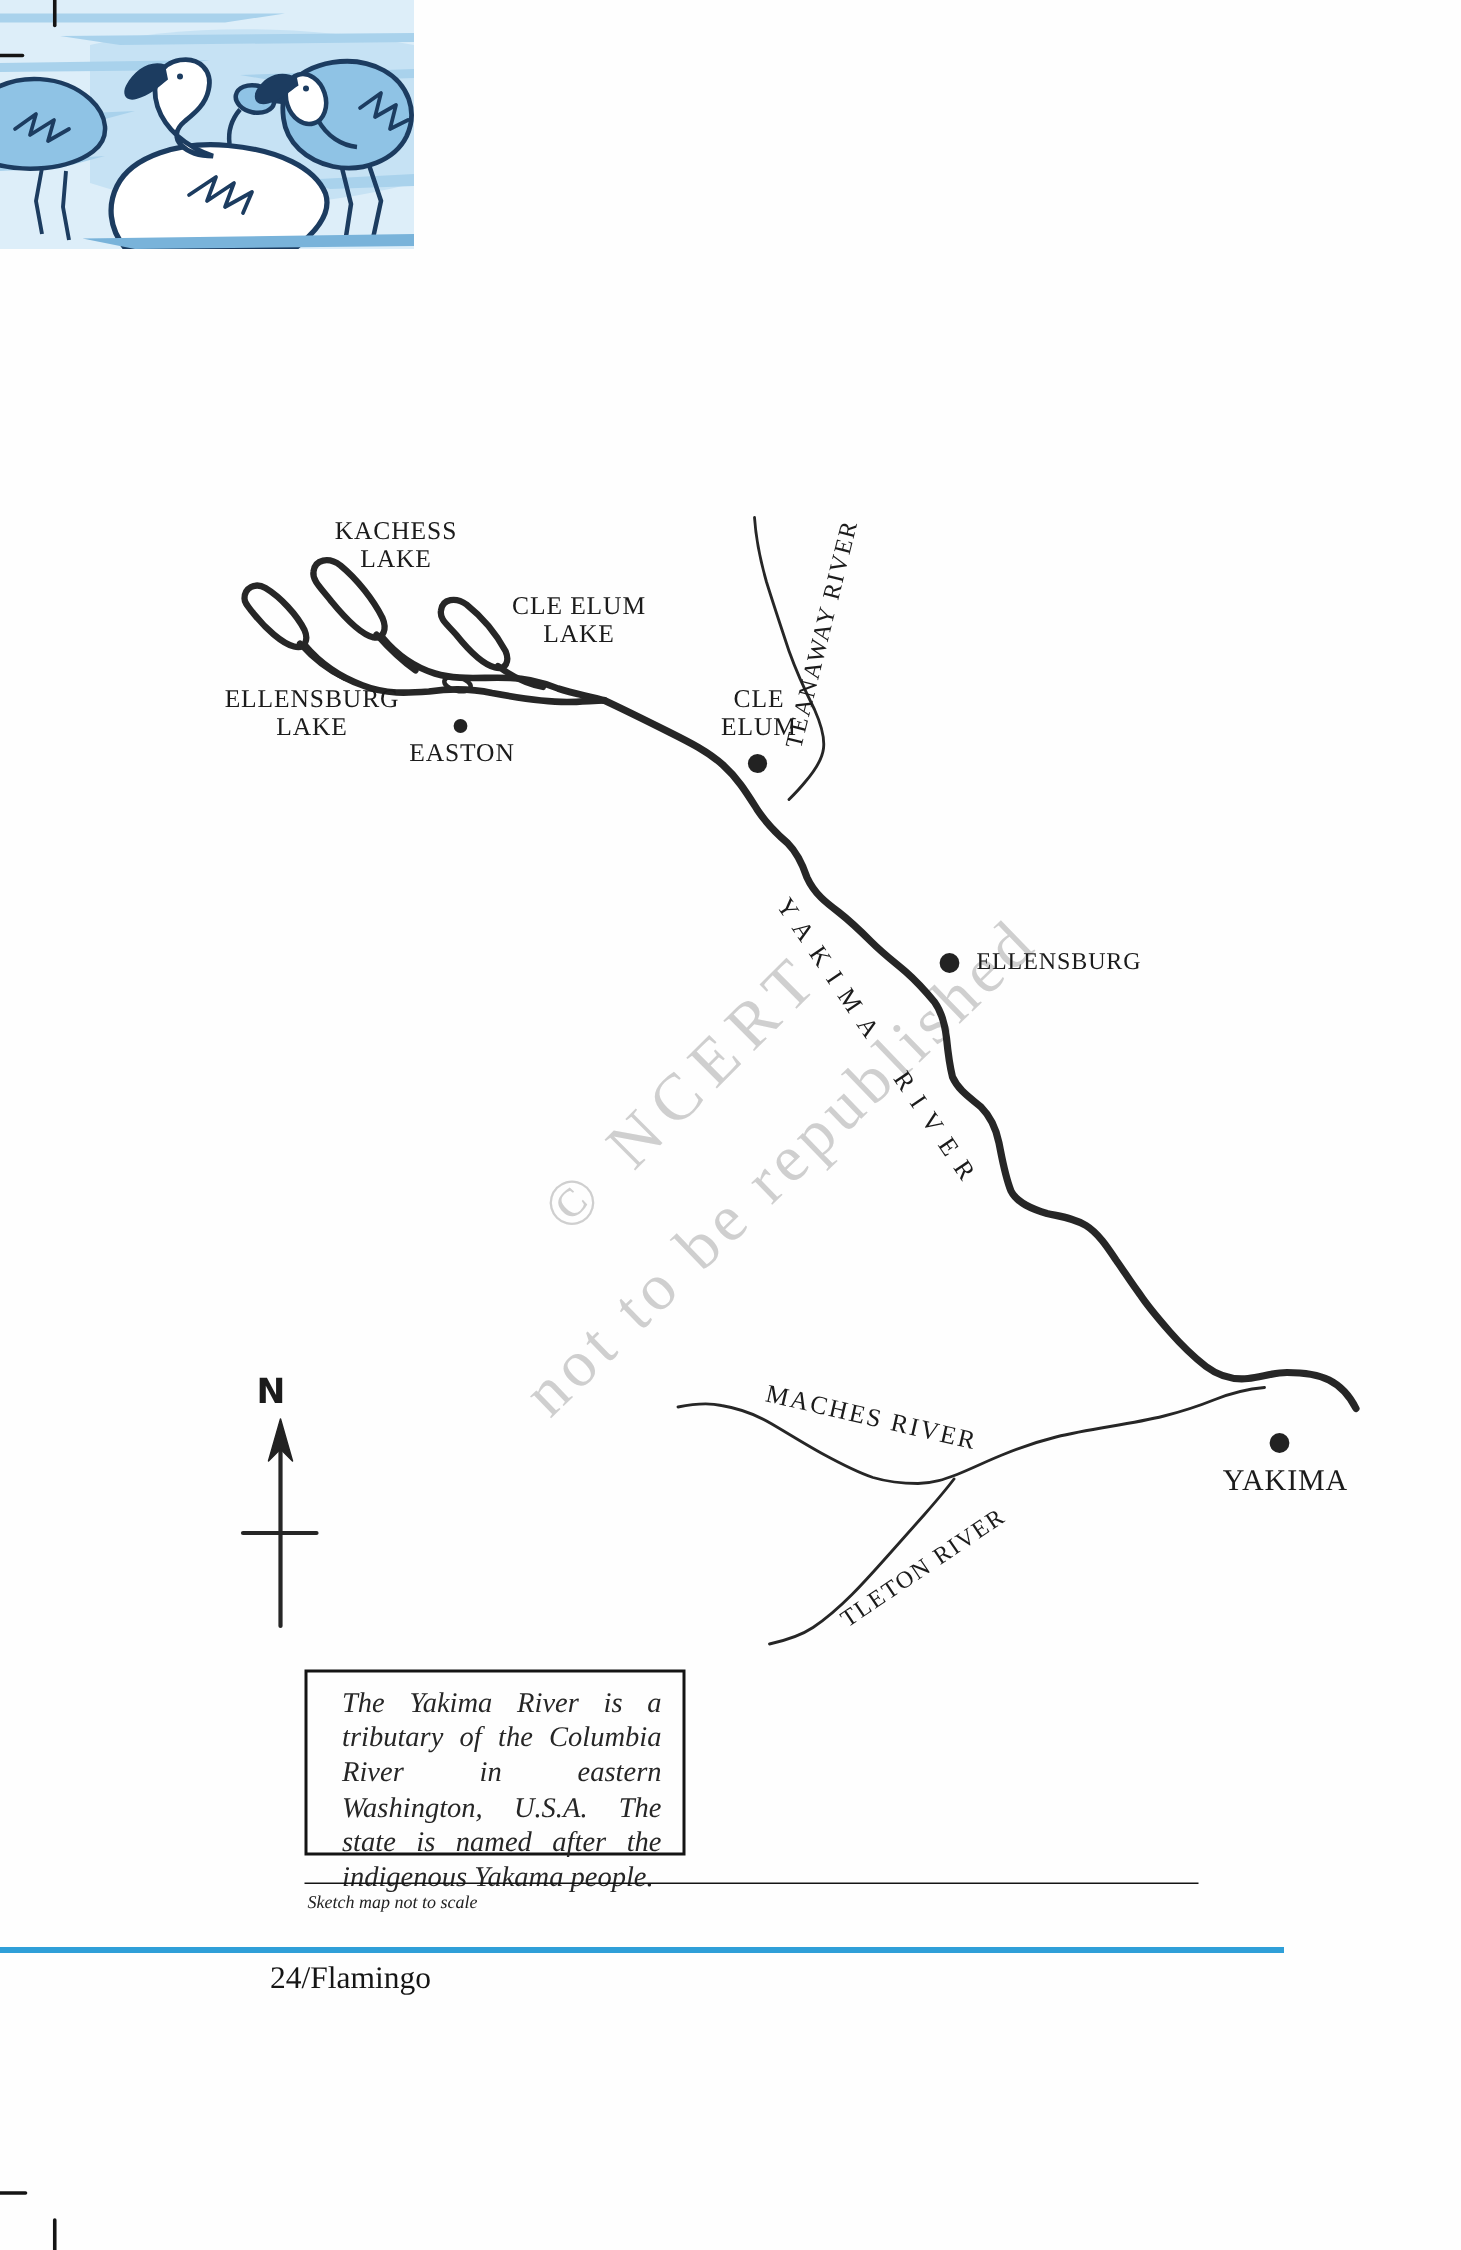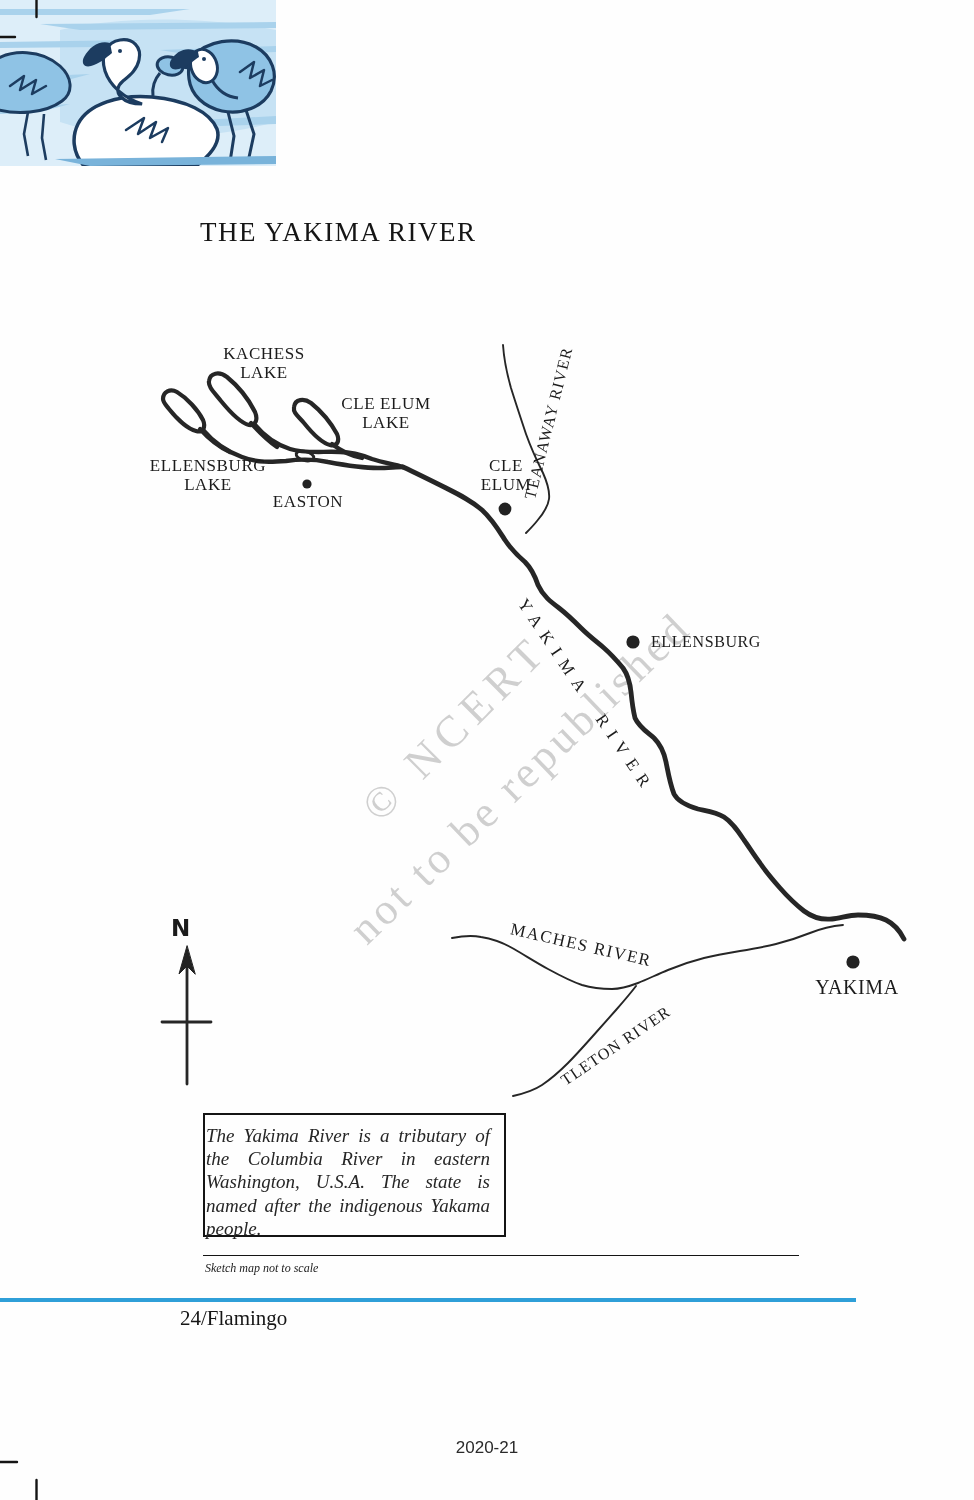--- a/index.html
+++ b/index.html
@@ -45,23 +45,23 @@
                     transform:translate(-50%,-50%) rotate(-76deg); }
   .l-yakima-river { left:586px; top:696px; font-size:17px; letter-spacing:8px;
                     word-spacing:12px;
                     transform:translate(-50%,-50%) rotate(56deg); }
   .l-maches       { left:581px; top:945px; font-size:17px; letter-spacing:1.5px;
                     transform:translate(-50%,-50%) rotate(13deg); }
   .l-tleton       { left:616px; top:1046px; font-size:16px; letter-spacing:1.2px;
                     transform:translate(-50%,-50%) rotate(-34deg); }
   
   .info-box {
-    position:absolute; left:203px; top:1113px; width:303px; height:124px;
+    position:absolute; left:203px; top:1113px; width:254px; height:124px;
     box-sizing:border-box; border:2.5px solid #141414; z-index:3;
-    padding:9px 14px 8px 1px; background:transparent;
+    padding:9px 14px 8px 23px; background:transparent;
   }
   .info-box p {
     margin:0; font-style:italic; font-size:19px; line-height:1.22;
     text-align:justify; color:#262626;
   }
   
   .rule-black { position:absolute; left:203px; top:1255px; width:596px; height:0;
                 border-top:1.6px solid #141414; z-index:3; }
   .sketch-note { position:absolute; left:205px; top:1261px; z-index:3;
                  font-style:italic; font-size:12px; color:#222; }
@@ -215,21 +215,20 @@
       </g>
 
       <g stroke-width="2.8">
         <line x1="187" y1="1084" x2="187" y2="964"></line>
         <polygon points="187,946 179,974 187,966 195,974" fill="#222222" stroke="#222222" stroke-width="1"></polygon>
         <line x1="162" y1="1022" x2="211" y2="1022"></line>
       </g>
     </g>
   </svg>
 
-  <h1 class="title">THE YAKIMA RIVER</h1>
 
   <div class="mlabel l-kachess">
     <span>KACHESS</span><br>
     <span>LAKE</span>
   </div>
   <div class="mlabel l-cle-elum-lake">
     <span>CLE ELUM</span><br>
     <span>LAKE</span>
   </div>
   <div class="mlabel l-keechelus">
@@ -252,15 +251,14 @@
   <div class="info-box">
     <p>The Yakima River is a tributary of the Columbia River in eastern Washington, U.S.A. The state is named after the indigenous Yakama people.</p>
   </div>
 
   <div class="rule-black"></div>
   <div class="sketch-note">Sketch map not to scale</div>
   <div class="rule-blue"></div>
   <div class="page-footer">
     <span>24</span><span>/</span><b>Flamingo</b>
   </div>
-  <div class="year-note">2020-21</div>
 
 </div>
 
 </body></html>

